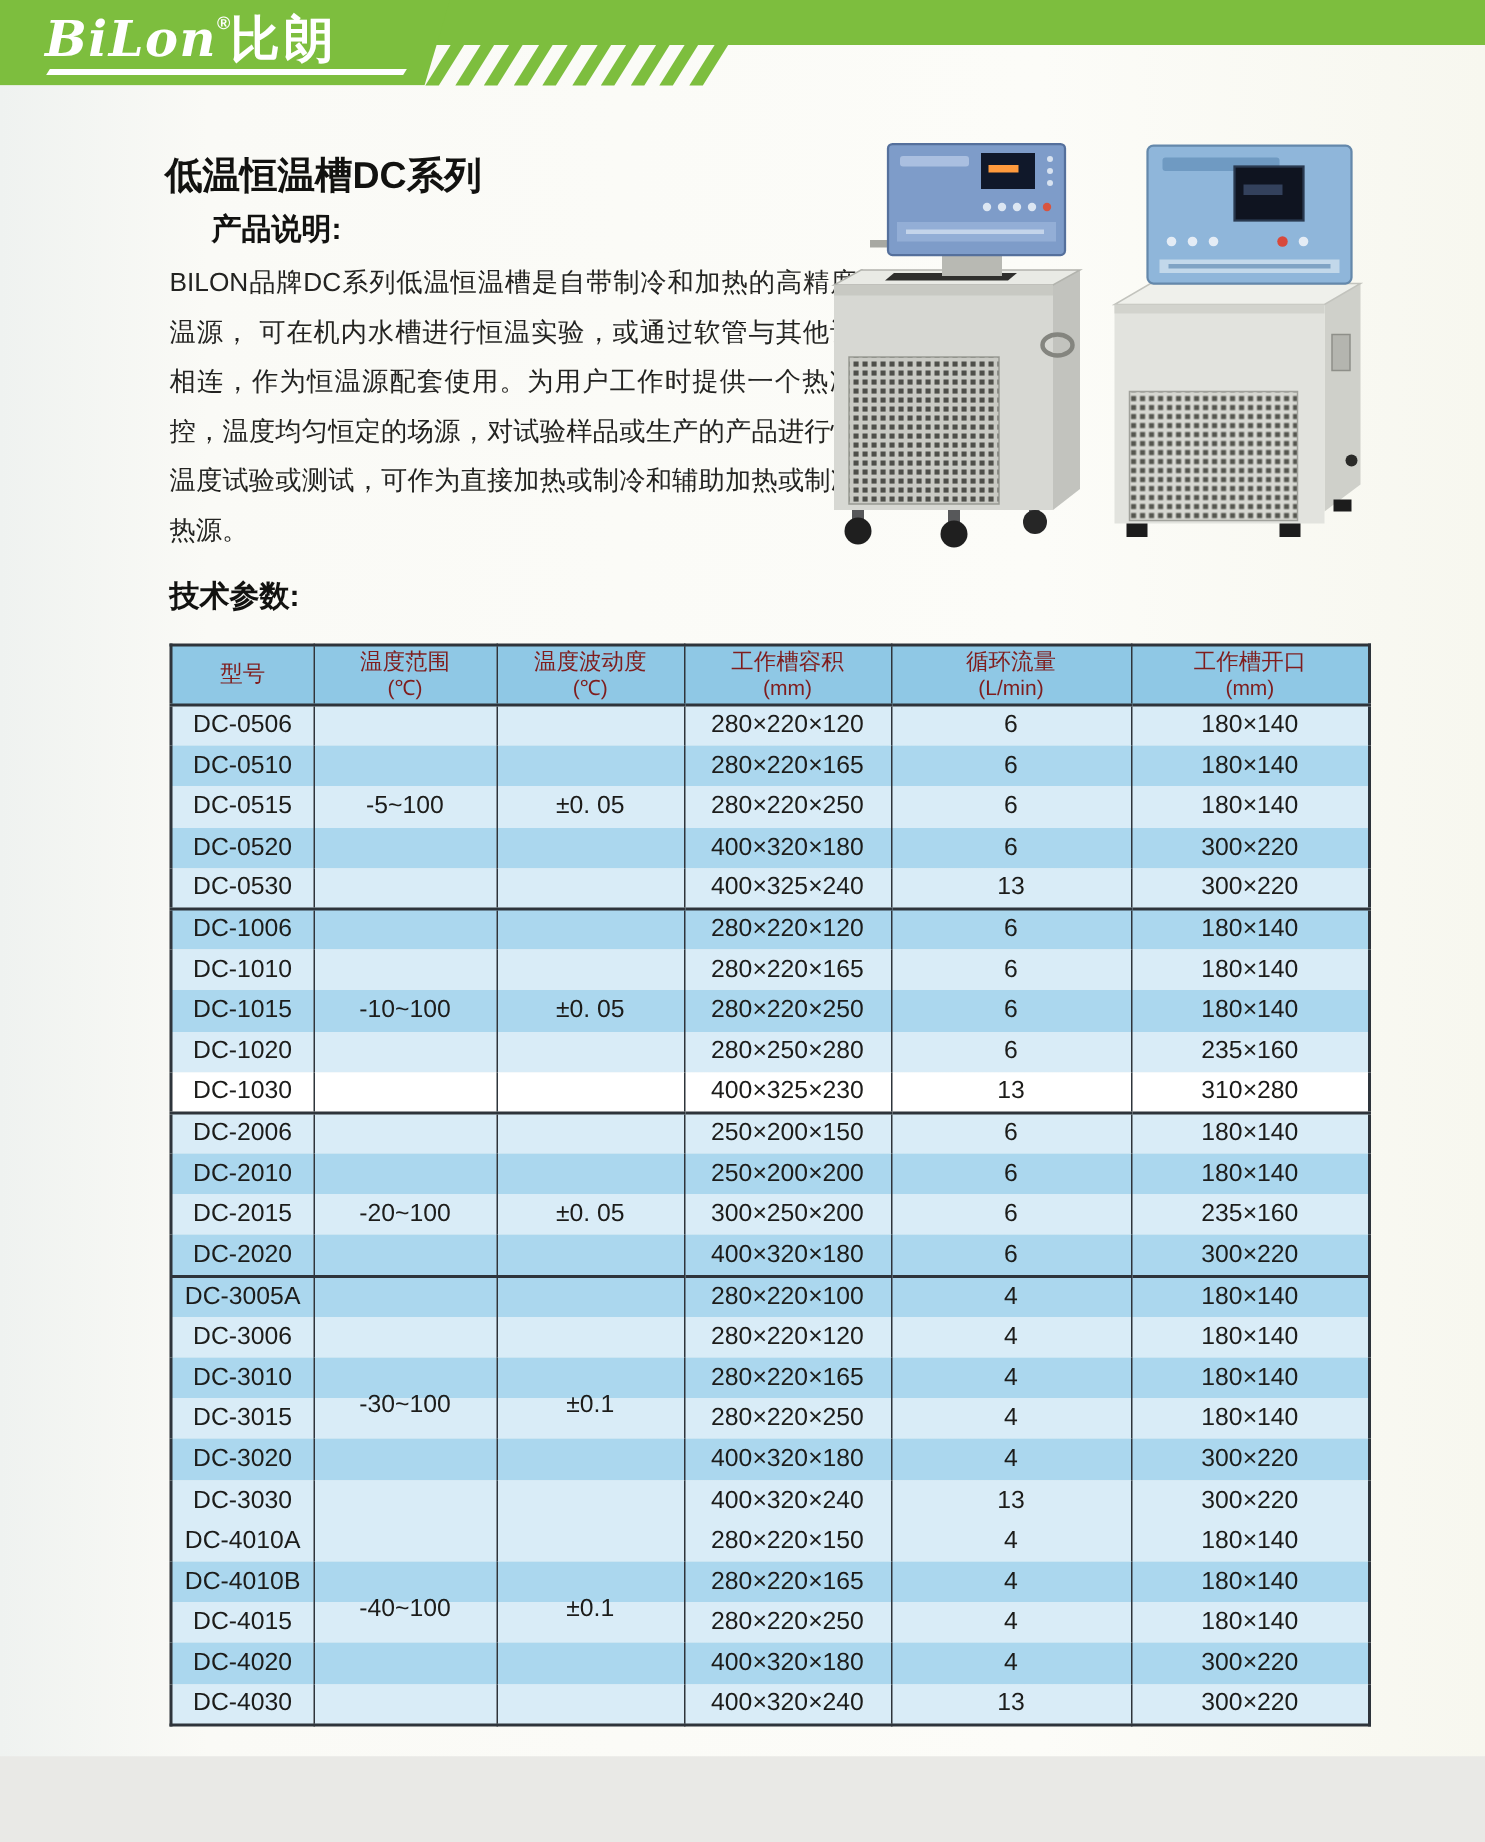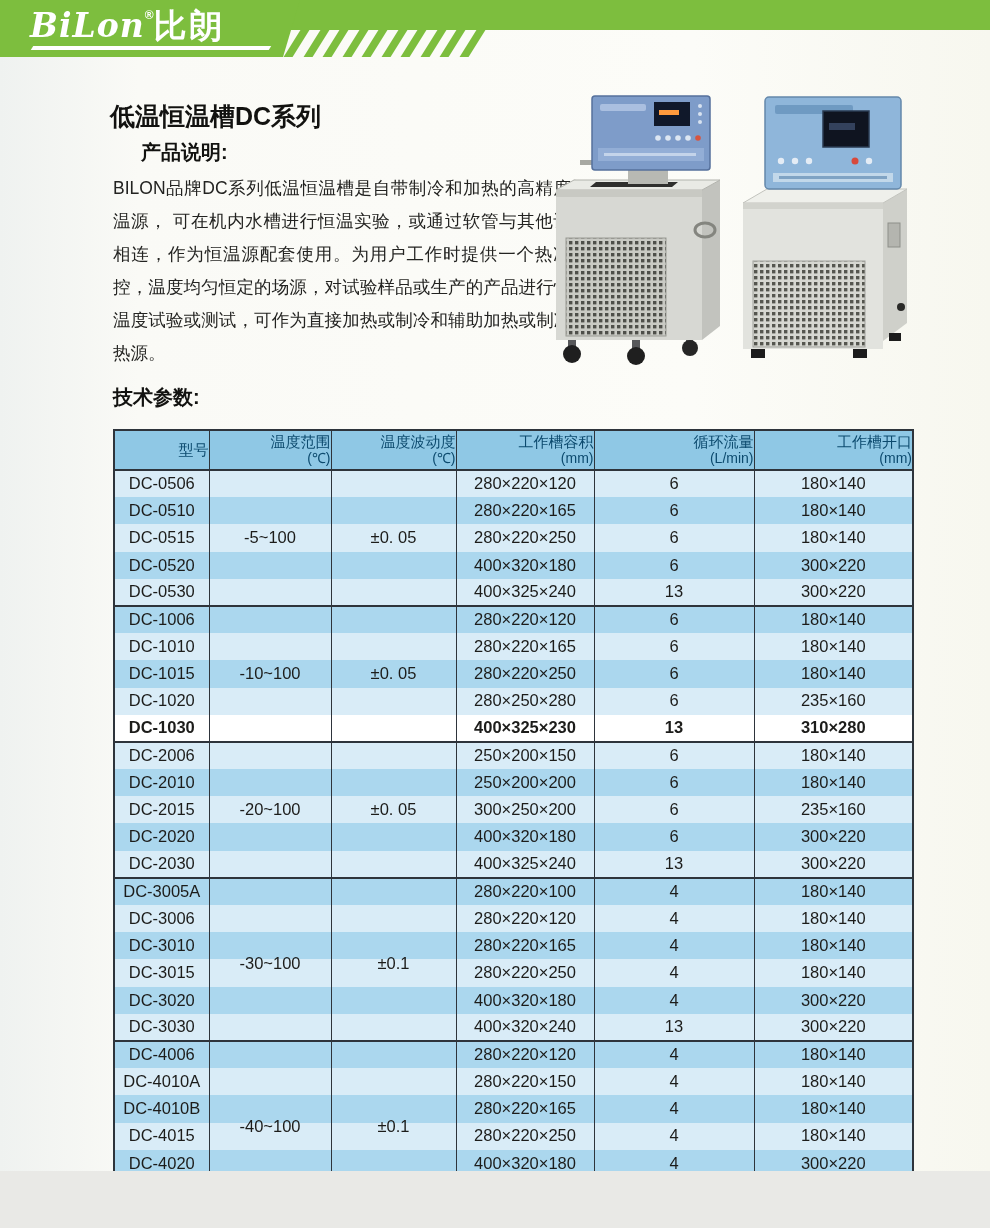--- a/index.html
+++ b/index.html
@@ -50,27 +50,27 @@
   .spec-wrap{position:absolute;left:113px;top:429px;}
   table.spec{border-collapse:collapse;table-layout:fixed;width:799px;border:2.5px solid var(--border);}
   table.spec th,table.spec td{
     border-left:1.5px solid var(--border);
     text-align:center;vertical-align:middle;
     font-size:16.5px;color:#1c1c1a;line-height:1.05;
     overflow:visible;padding:0;
   }
   table.spec th:first-child,table.spec td:first-child{border-left:none;}
   table.spec thead tr{height:40px;}
-  table.spec thead th{background:var(--hdr);font-weight:normal;font-size:15px;color:#0c4a6e;text-align:right;}
+  table.spec thead th{background:var(--hdr);font-weight:normal;font-size:15px;color:#7f1d1d;}
   table.spec thead th .h2{font-size:14px;margin-top:1px;}
   table.spec thead th{border-bottom:2px solid var(--border);}
   table.spec tbody tr{height:27.2px;}
   tr.lt td{background:var(--lt);}
   tr.dk td{background:var(--dk);}
-  tr.wt td{background:#ffffff;font-weight:bold;}
+  tr.wt td{background:#ffffff;}
   tr.gs td{border-top:2px solid var(--border);}
   td.c-model{font-size:17px;}
   .merge-label{display:inline-block;}
   .merge-label.up{position:relative;top:-9px;}
 </style>
 </head>
 <body>
 
 <div id="canvas">
 
@@ -325,28 +325,20 @@
             <td>235×160</td>
           </tr>
         <tr class="dk">
             <td class="c-model">DC-2020</td>
             <td></td>
             <td></td>
             <td>400×320×180</td>
             <td>6</td>
             <td>300×220</td>
           </tr>
-        <tr class="lt">
-            <td class="c-model">DC-2030</td>
-            <td></td>
-            <td></td>
-            <td>400×325×240</td>
-            <td>13</td>
-            <td>300×220</td>
-          </tr>
 
         <tr class="dk gs">
             <td class="c-model">DC-3005A</td>
             <td></td>
             <td></td>
             <td>280×220×100</td>
             <td>4</td>
             <td>180×140</td>
           </tr>
         <tr class="lt">
@@ -383,28 +375,20 @@
           </tr>
         <tr class="lt">
             <td class="c-model">DC-3030</td>
             <td></td>
             <td></td>
             <td>400×320×240</td>
             <td>13</td>
             <td>300×220</td>
           </tr>
 
-        <tr class="dk gs">
-            <td class="c-model">DC-4006</td>
-            <td></td>
-            <td></td>
-            <td>280×220×120</td>
-            <td>4</td>
-            <td>180×140</td>
-          </tr>
         <tr class="lt">
             <td class="c-model">DC-4010A</td>
             <td></td>
             <td></td>
             <td>280×220×150</td>
             <td>4</td>
             <td>180×140</td>
           </tr>
         <tr class="dk">
             <td class="c-model">DC-4010B</td>

